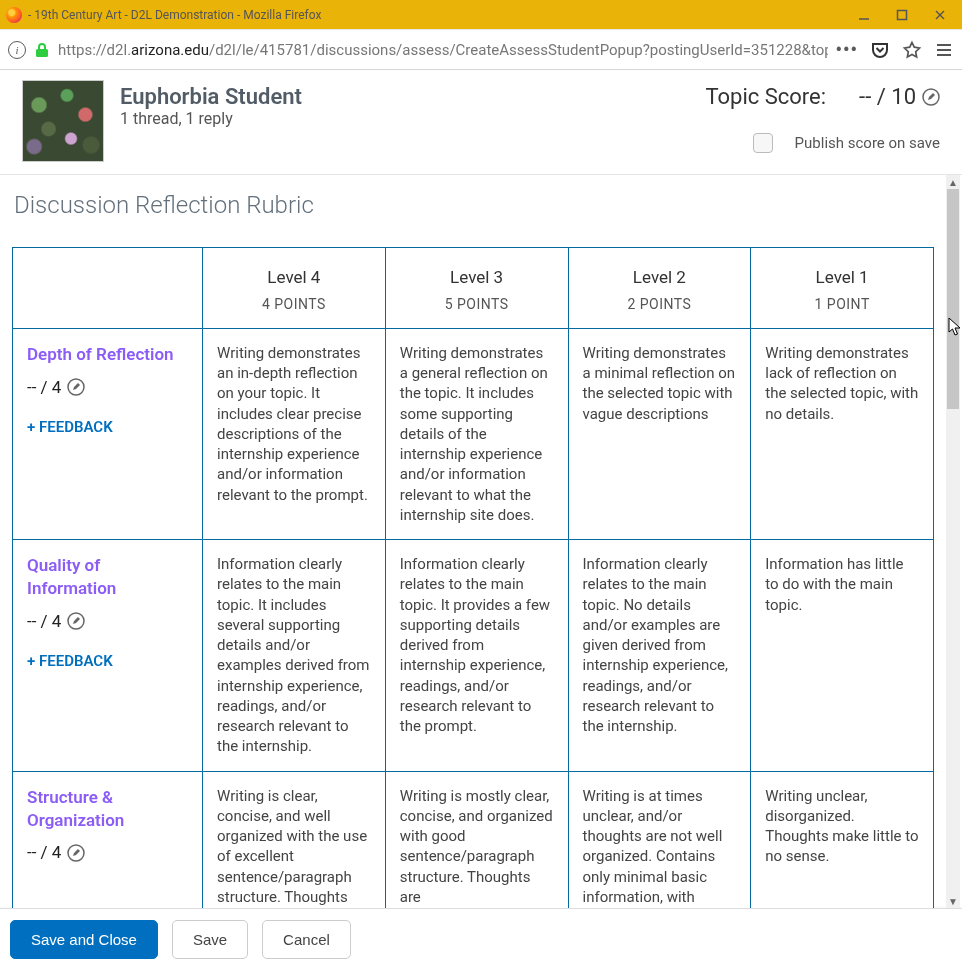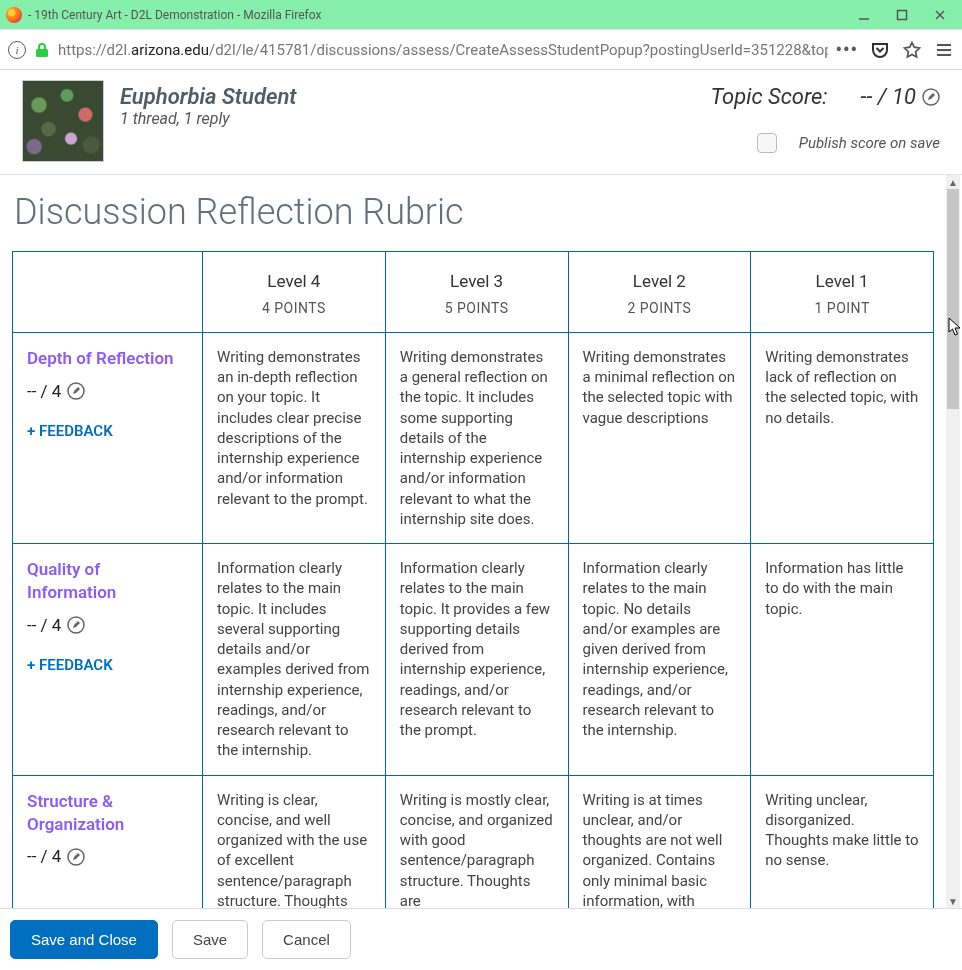--- a/index.html
+++ b/index.html
@@ -9,21 +9,21 @@
     color: #333;
     background: #fff;
     width: 962px;
     height: 970px;
     overflow: hidden;
     position: relative;
   }
   
   .titlebar {
     height: 30px;
-    background: #86efac;
+    background: #eab308;
     border-bottom: 1px solid #e5e5e5;
     display: flex;
     align-items: center;
     padding: 0 6px;
     font-size: 12px;
     color: #555;
   }
   .titlebar .ff-icon {
     width: 16px; height: 16px;
     border-radius: 50%;
@@ -57,21 +57,20 @@
   .dots { font-size:18px; letter-spacing:1px; font-weight:bold; }
   .pocket-icon, .star-icon, .burger-icon { width:20px;height:20px; }
   
   .page {
     height: calc(970px - 30px - 40px);
     display:flex;flex-direction:column;
   }
   .student-header {
     display:flex;align-items:flex-start;padding:10px 22px 12px;
     border-bottom:1px solid #e5e5e5;
-    font-style:italic;
   }
   .avatar {
     width:82px;height:82px;border:1px solid #ccc;flex-shrink:0;
     background:
       radial-gradient(circle at 20% 30%, #6a9a5a 0 8%, transparent 10%),
       radial-gradient(circle at 55% 18%, #5aa05a 0 7%, transparent 9%),
       radial-gradient(circle at 78% 42%, #d06a6a 0 8%, transparent 10%),
       radial-gradient(circle at 32% 60%, #556a45 0 9%, transparent 11%),
       radial-gradient(circle at 60% 72%, #cda3d0 0 7%, transparent 9%),
       radial-gradient(circle at 85% 80%, #4a5a3a 0 8%, transparent 10%),
@@ -100,21 +99,21 @@
     position:absolute;right:3px;width:12px;height:14px;z-index:3;
     display:flex;align-items:center;justify-content:center;color:#666;font-size:10px;
   }
   .scroll-arrow-up{top:0;}
   .scroll-arrow-down{bottom:0;}
   .scroll-thumb {
     position:absolute;right:3px;top:14px;width:12px;height:220px;background:#c6c6c6;z-index:2;
   }
   .rubric-inner { padding-right:16px; height:100%; overflow:hidden;}
   .rubric-title {
-    font-size:36px;font-weight:300;color:#63707c;margin:16px 0 18px 2px;
+    font-size:24px;font-weight:300;color:#63707c;margin:16px 0 28px 2px;
   }
   table.rubric {
     width:100%;border-collapse:collapse;table-layout:fixed;
     border:1px solid #d8d8d8;border-radius:6px;
     background:#fff;
   }
   table.rubric th, table.rubric td {
     border:1px solid #0369a1;padding:14px 14px;vertical-align:top;text-align:left;
     font-size:15px;color:#444;line-height:1.35;
   }

